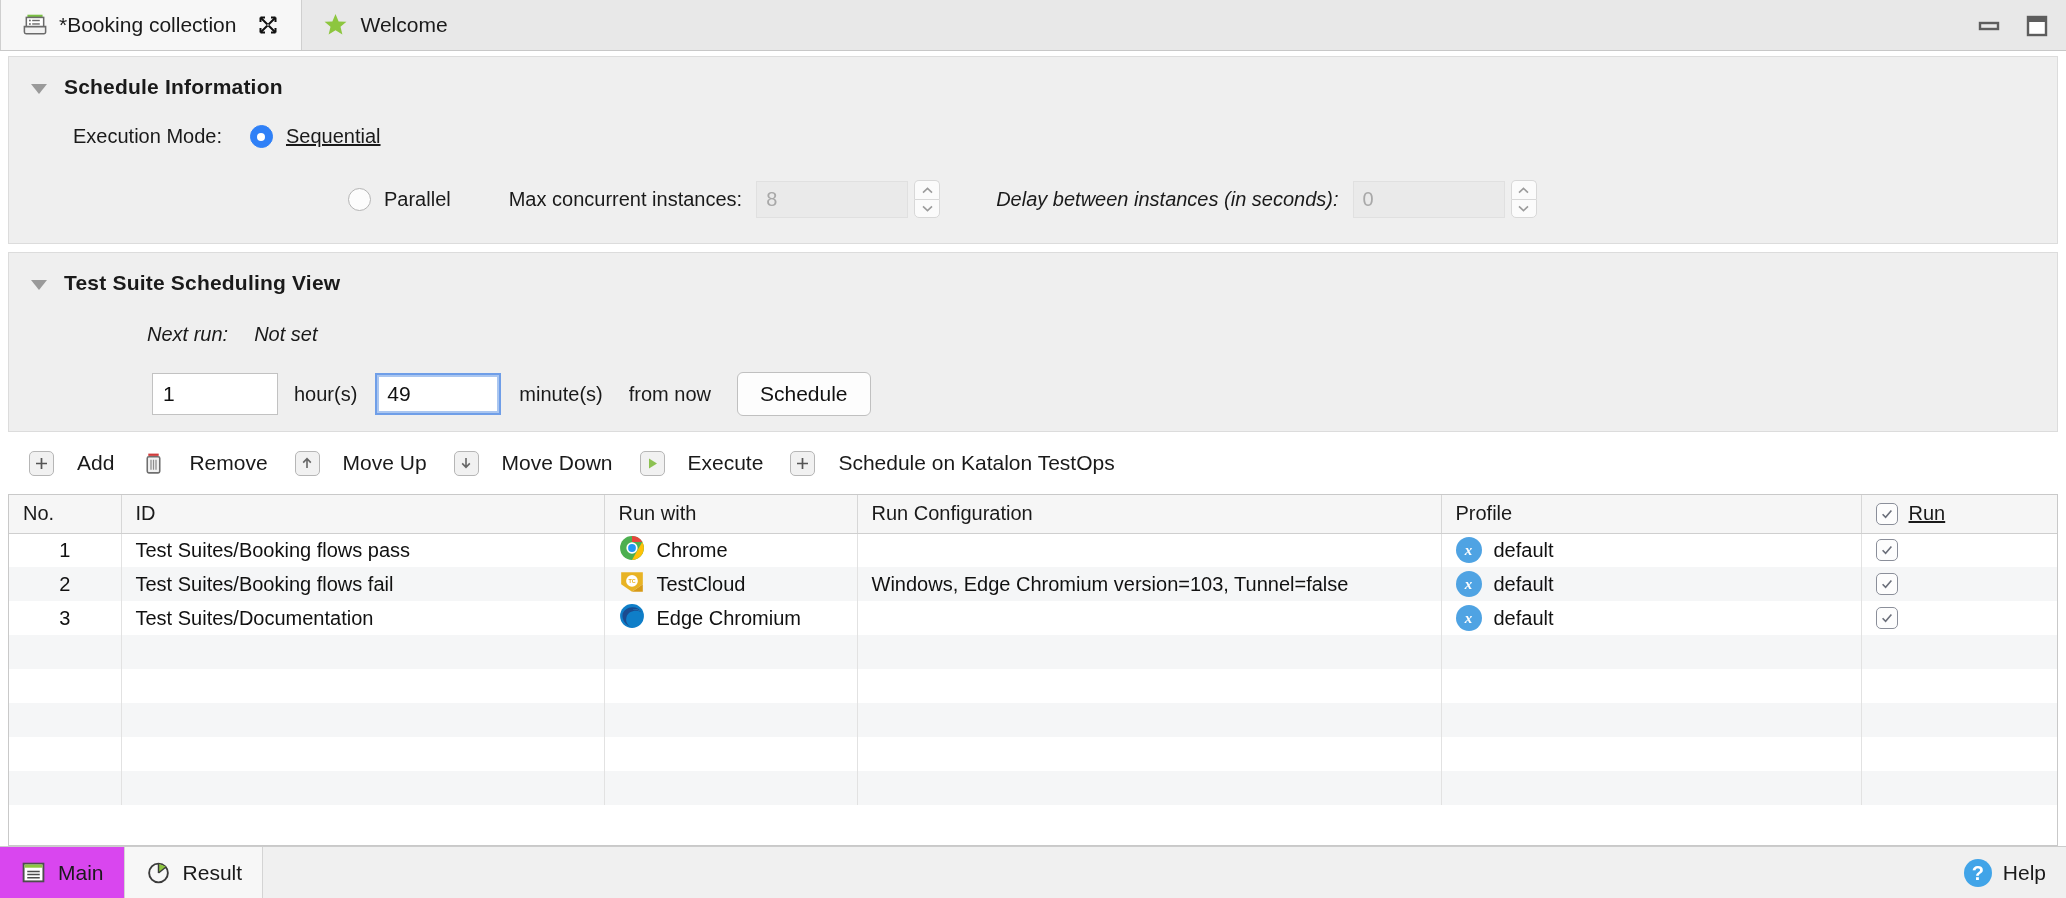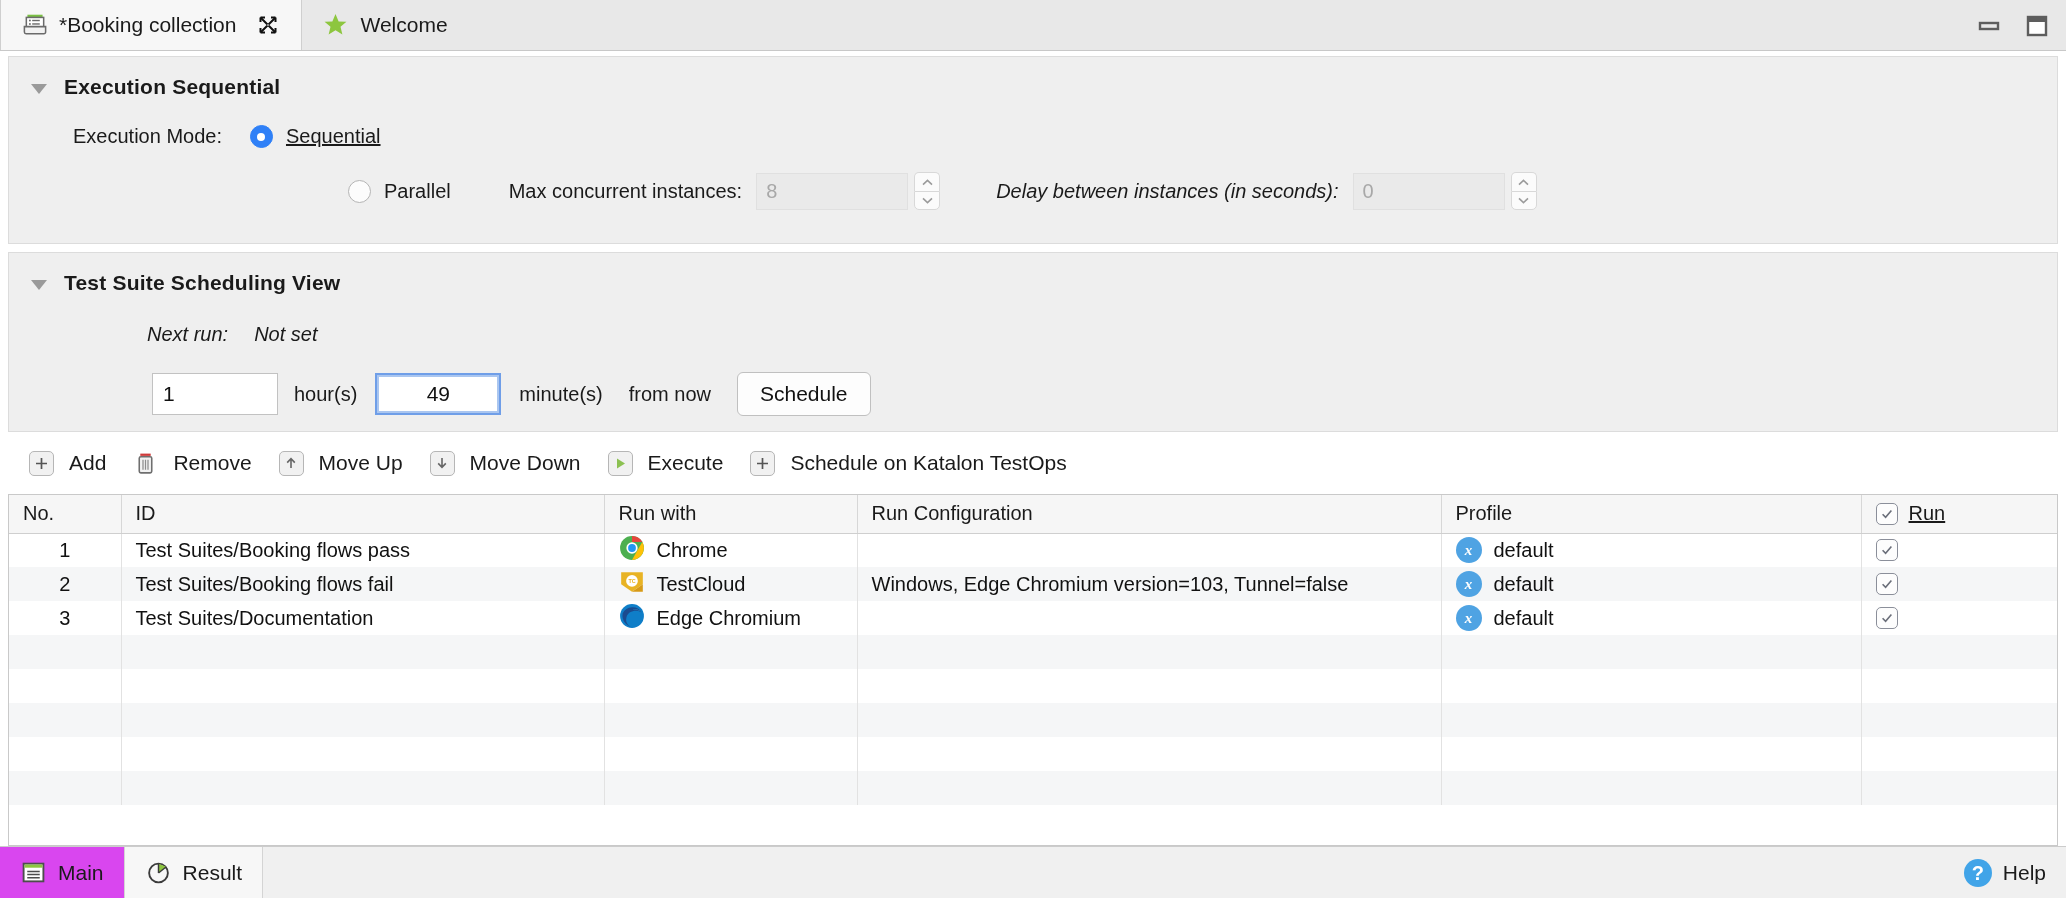--- a/index.html
+++ b/index.html
@@ -129,41 +129,40 @@
     border: 1px solid #c2c2c2;
     font-size: 21px; color: #111;
     padding: 0 10px;
     font-family: "Liberation Sans", sans-serif;
   }
   .txt-input.focused {
     border: 2px solid #6f9ee8;
     outline: 2px solid #aac6f0;
     outline-offset: -4px;
     box-shadow: 0 0 0 1px #6f9ee8 inset;
-    text-align: center;
   }
   .btn {
     height: 44px; padding: 0 22px;
     background: #fdfdfd;
     border: 1px solid #c0c0c0;
     border-radius: 6px;
     font-size: 21px; color: #111;
     cursor: pointer;
     font-family: "Liberation Sans", sans-serif;
   }
 
   
   .toolbar {
     height: 62px; min-height: 62px;
     display: flex; align-items: center;
     gap: 26px; padding-left: 28px;
     background: #ffffff;
   }
   .tb-item {
-    display: flex; align-items: center; gap: 14px;
+    display: flex; align-items: center; gap: 22px;
     font-size: 21px; color: #1a1a1a; cursor: pointer;
   }
   .tb-icon {
     width: 27px; height: 27px;
     display: flex; align-items: center; justify-content: center;
     flex: none;
   }
   .ic-box {
     width: 25px; height: 25px;
     border: 1px solid #b6b6b6; border-radius: 5px;
@@ -300,30 +299,30 @@
       </svg>
     </span>
   </div>
 </div>
 
 <div class="content">
 
   <div class="section section-exec">
     <div class="section-header">
       <span class="tri"></span>
-      <span class="section-title">Execution Sequential</span>
+      <span class="section-title">Schedule Information</span>
     </div>
 
     <div class="row" style="margin-top:26px; padding-left:64px;">
       <span class="lbl">Execution Mode:</span>
       <span class="radio on" style="margin-left:28px;"></span>
       <span class="lbl" style="margin-left:13px;text-decoration:underline;">Sequential</span>
     </div>
 
-    <div class="row" style="margin-top:24px; padding-left:339px;">
+    <div class="row" style="margin-top:32px; padding-left:339px;">
       <span class="radio"></span>
       <span class="lbl" style="margin-left:13px;">Parallel</span>
 
       <span class="lbl" style="margin-left:58px;">Max concurrent instances:</span>
       <span class="spin-wrap" style="margin-left:14px;">
         <span class="spin-input">8</span>
         <span class="spin-btns">
           <span class="spin-btn">
             <svg class="chev" viewBox="0 0 11 7">
                 <path d="M1 5.6 L5.5 1.4 L10 5.6" stroke="#9b9b9b" stroke-width="1.6" fill="none"></path>

